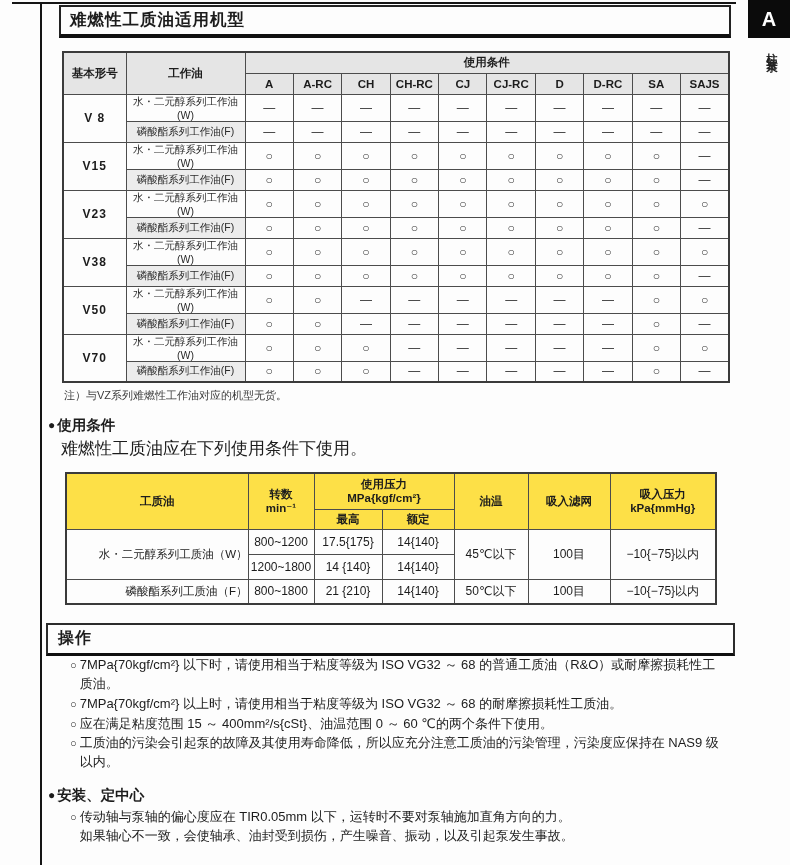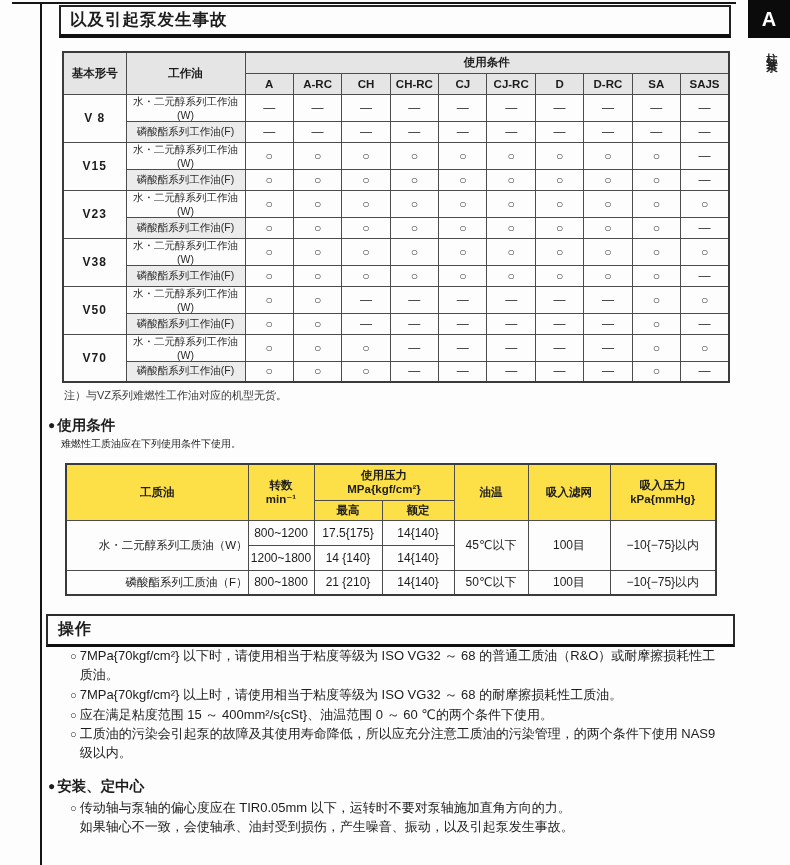--- a/index.html
+++ b/index.html
@@ -38,21 +38,21 @@
   .models-table td { height:21px; background:#fdfdfd; }
   .models-table td.model-cell { font-weight:bold; font-size:12px; letter-spacing:1px; }
   .models-table td.oil-cell { font-size:10.5px; color:#2a2a2a; }
   .models-table td.tint { background:#ececec; }
   .models-table td.mark-cell { font-size:12px; color:#333; }
 
   .note { margin:5px 0 0 18px; font-size:11px; color:#3a3a3a; }
 
   .bullet-heading { margin:13px 0 0 2px; font-size:14.5px; font-weight:bold; }
   .b-dot { font-size:12px; margin-right:2px; vertical-align:1px; }
-  .usage-intro { margin:2px 0 0 15px; font-size:10px; }
+  .usage-intro { margin:2px 0 0 15px; font-size:17px; }
 
   .usage-table { margin:12px 0 0 19px; width:650px; border:2px solid #3b3b3b; }
   .usage-table th { background:#fde047; font-size:11.5px; font-weight:bold; line-height:1.25; }
   .usage-table thead tr:nth-child(1) th { height:36px; }
   .usage-table thead tr:nth-child(2) th { height:20px; }
   .usage-table td { height:25px; font-size:12px; background:#fdfdfd; }
   .usage-table td.fluid-cell { text-align:right; padding-left:9px; font-size:11.5px; }
 
   .op-box {
     margin-top:18px; width:689px;
@@ -68,21 +68,21 @@
 </head>
 <body>
 
 <div class="top-rule"></div>
 <div class="left-rule"></div>
 <div class="side-tab">A</div>
 <div class="side-label">柱塞泵</div>
 
 <div class="content">
 
-  <div class="title-box">以及引起泵发生事故</div>
+  <div class="title-box">难燃性工质油适用机型</div>
 
   <table class="models-table">
     <colgroup>
       <col style="width:63px">
         <col style="width:119px">
       <col>
         <col>
         <col>
         <col>
         <col>
@@ -353,21 +353,21 @@
       <div class="o-item">
         <span class="o-mark">○</span>
         <div class="o-text">7MPa{70kgf/cm²} 以上时，请使用相当于粘度等级为 ISO VG32 ～ 68 的耐摩擦损耗性工质油。</div>
       </div>
       <div class="o-item">
         <span class="o-mark">○</span>
         <div class="o-text">应在满足粘度范围 15 ～ 400mm²/s{cSt}、油温范围 0 ～ 60 ℃的两个条件下使用。</div>
       </div>
       <div class="o-item">
         <span class="o-mark">○</span>
-        <div class="o-text">工质油的污染会引起泵的故障及其使用寿命降低，所以应充分注意工质油的污染管理，的两个条件下使用 NAS9 级以内。</div>
+        <div class="o-text">工质油的污染会引起泵的故障及其使用寿命降低，所以应充分注意工质油的污染管理，污染度应保持在 NAS9 级以内。</div>
       </div>
       <div class="op-heading"><span class="b-dot">●</span><span>安装、定中心</span></div>
       <div class="o-item">
         <span class="o-mark">○</span>
         <div class="o-text">传动轴与泵轴的偏心度应在 TIR0.05mm 以下，运转时不要对泵轴施加直角方向的力。
 如果轴心不一致，会使轴承、油封受到损伤，产生噪音、振动，以及引起泵发生事故。</div>
       </div>
     </div>
 
 </div>

